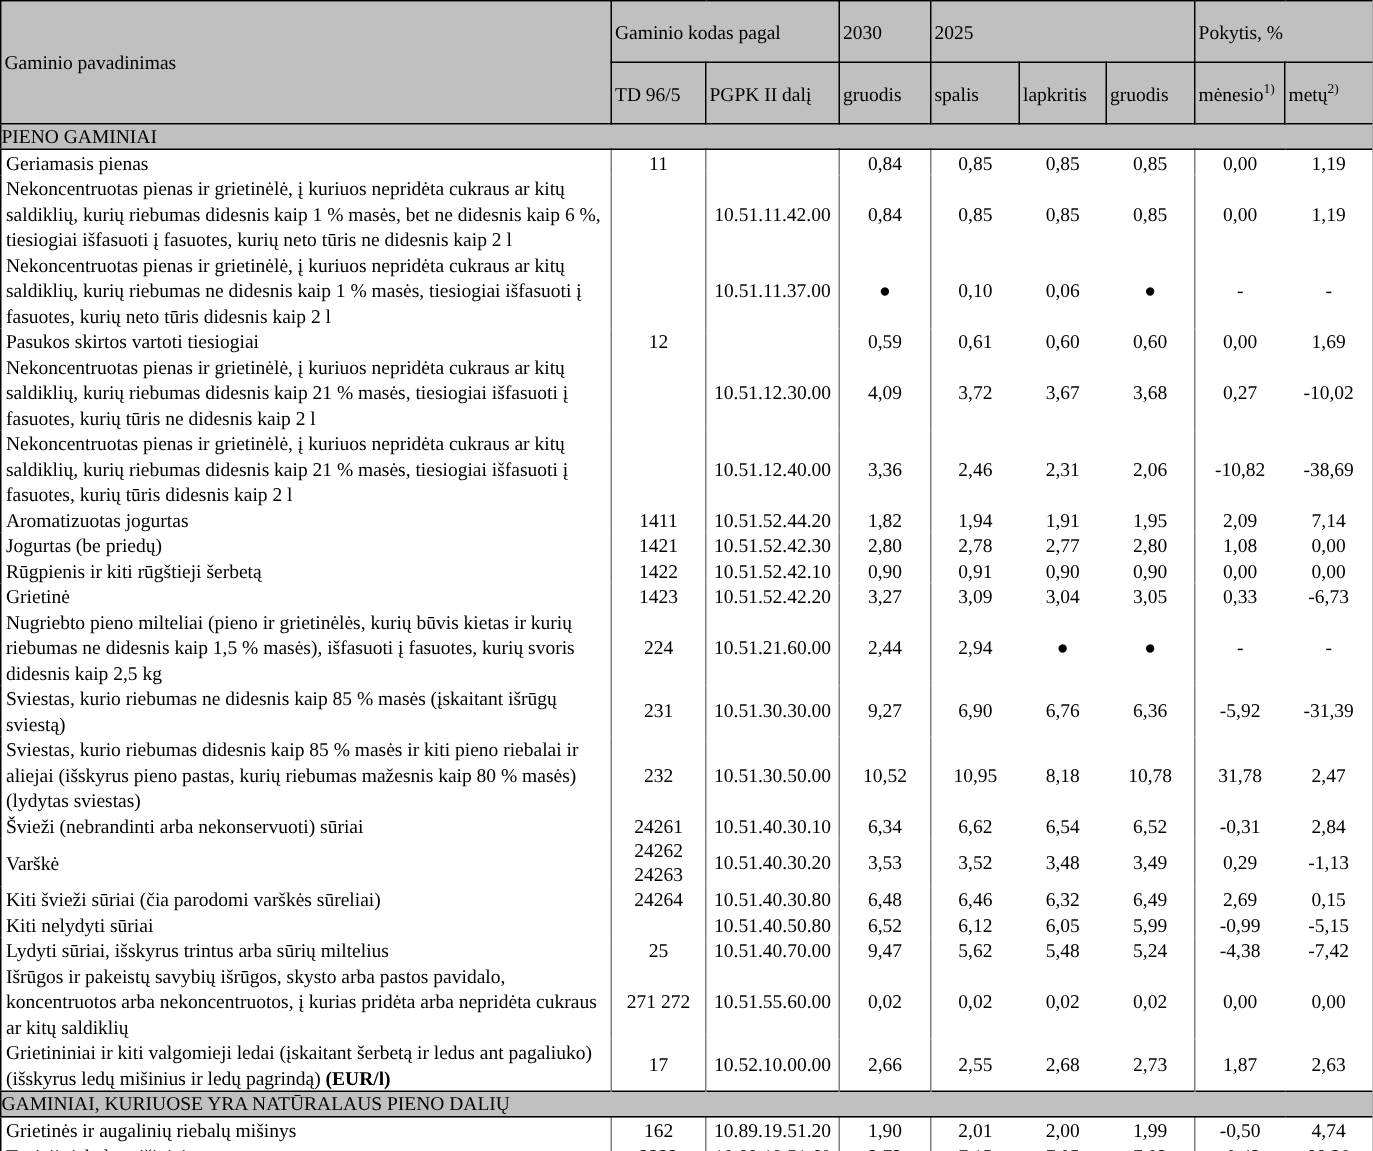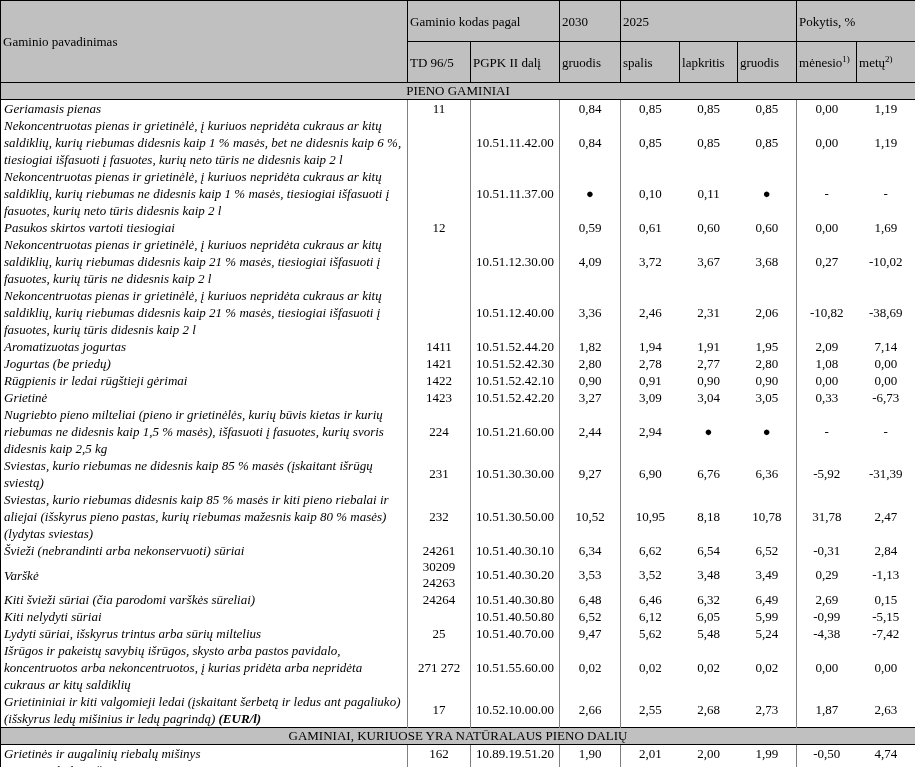--- a/index.html
+++ b/index.html
@@ -22,34 +22,32 @@
     text-align:left;
     vertical-align:middle;
     padding:4px 2px;
     height:32px;
     line-height:15px;
   }
   td.section-band {
     background:#c0c0c0;
     border-top:1px solid #000;
     border-bottom:1px solid #000;
-    text-align:center;
     height:16px;
     line-height:16px;
     padding:0;
   }
   tbody td {
     vertical-align:middle;
     padding:0 2px;
     line-height:17px;
   }
   tbody td.name-cell {
     text-align:left;
     padding-left:3px;
-    font-style:italic;
   }
   tbody td.num {
     text-align:center;
     line-height:16px;
   }
   tbody tr.data-row { height:17px; }
   .b-r { border-right:1px solid #7f7f7f; }
   sup { font-size:9px; line-height:0; }
   .footer {
     display:flex;
@@ -117,21 +115,21 @@
         <td class="num b-r">0,85</td>
         <td class="num">0,00</td>
         <td class="num">1,19</td>
       </tr>
       <tr class="data-row">
         <td class="name-cell b-r">Nekoncentruotas pienas ir grietinėlė, į kuriuos nepridėta cukraus ar kitų saldiklių, kurių riebumas ne didesnis kaip 1 % masės, tiesiogiai išfasuoti į fasuotes, kurių neto tūris didesnis kaip 2 l</td>
         <td class="num b-r"></td>
         <td class="num b-r">10.51.11.37.00</td>
         <td class="num b-r">●</td>
         <td class="num">0,10</td>
-        <td class="num">0,11</td>
+        <td class="num">0,06</td>
         <td class="num b-r">●</td>
         <td class="num">-</td>
         <td class="num">-</td>
       </tr>
       <tr class="data-row">
         <td class="name-cell b-r">Pasukos skirtos vartoti tiesiogiai</td>
         <td class="num b-r">12</td>
         <td class="num b-r"></td>
         <td class="num b-r">0,59</td>
         <td class="num">0,61</td>
@@ -178,21 +176,21 @@
         <td class="num b-r">1421</td>
         <td class="num b-r">10.51.52.42.30</td>
         <td class="num b-r">2,80</td>
         <td class="num">2,78</td>
         <td class="num">2,77</td>
         <td class="num b-r">2,80</td>
         <td class="num">1,08</td>
         <td class="num">0,00</td>
       </tr>
       <tr class="data-row">
-        <td class="name-cell b-r">Rūgpienis ir ledai rūgštieji gėrimai</td>
+        <td class="name-cell b-r">Rūgpienis ir kiti rūgštieji šerbetą</td>
         <td class="num b-r">1422</td>
         <td class="num b-r">10.51.52.42.10</td>
         <td class="num b-r">0,90</td>
         <td class="num">0,91</td>
         <td class="num">0,90</td>
         <td class="num b-r">0,90</td>
         <td class="num">0,00</td>
         <td class="num">0,00</td>
       </tr>
       <tr class="data-row">
@@ -246,21 +244,21 @@
         <td class="num b-r">6,34</td>
         <td class="num">6,62</td>
         <td class="num">6,54</td>
         <td class="num b-r">6,52</td>
         <td class="num">-0,31</td>
         <td class="num">2,84</td>
       </tr>
       <tr class="data-row">
         <td class="name-cell b-r">Varškė</td>
         <td class="num b-r">
-          <div>30209</div>
+          <div>24262</div>
           <div>24263</div>
         </td>
         <td class="num b-r">10.51.40.30.20</td>
         <td class="num b-r">3,53</td>
         <td class="num">3,52</td>
         <td class="num">3,48</td>
         <td class="num b-r">3,49</td>
         <td class="num">0,29</td>
         <td class="num">-1,13</td>
       </tr>

